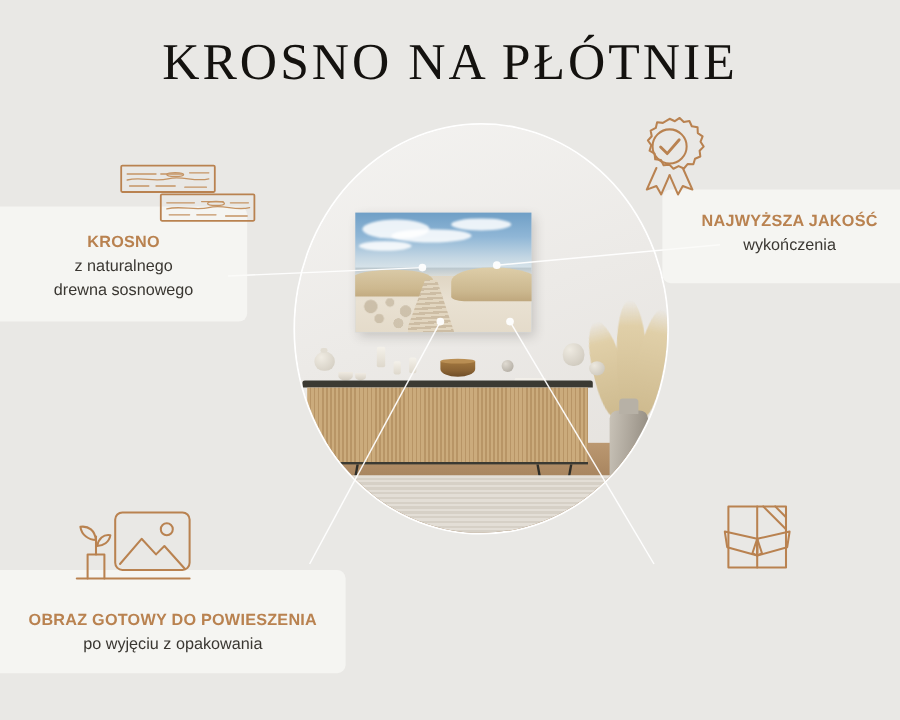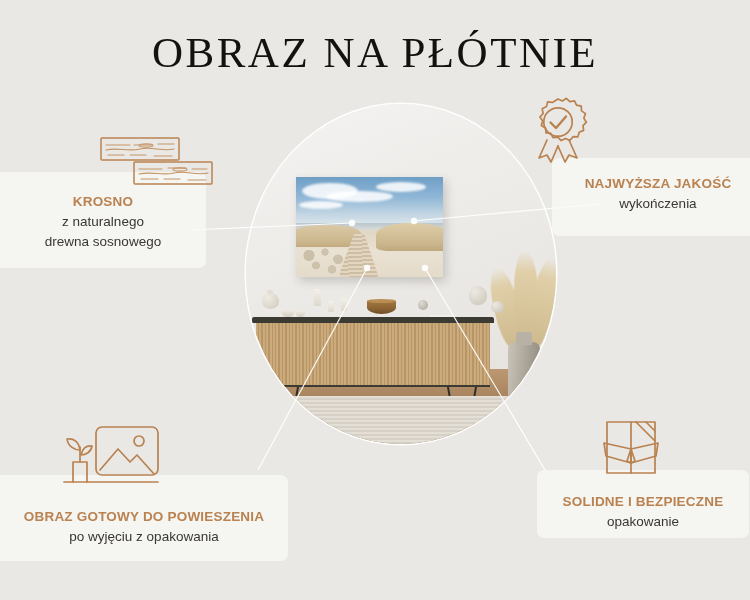--- a/index.html
+++ b/index.html
@@ -319,21 +319,21 @@
   #icon-picture  { left: 58px;  top: 424px; }
   #icon-box      { left: 596px; top: 416px; }
 
   svg { display: block; overflow: visible; }
 </style>
 </head>
 <body>
 
 <div id="page">
 
-  <div id="title">OBRAZ NA PŁÓTNIE</div>
+  <div id="title">KROSNO NA PŁÓTNIE</div>
 
   <div id="circle-wrap">
     <div id="circle-inner">
       <div class="wall"></div>
       <div class="floor"></div>
 
       <div class="artwork">
         <div class="aw-sky"></div>
         <div class="aw-cloud" style="left:4%;top:6%;width:38%;height:16%;"></div>
         <div class="aw-cloud" style="left:20%;top:14%;width:46%;height:11%;"></div>
@@ -406,24 +406,20 @@
   <div class="card" id="card-jakosc">
     <div class="heading">NAJWYŻSZA JAKOŚĆ</div>
     <div class="sub">wykończenia</div>
   </div>
 
   <div class="card" id="card-gotowy">
     <div class="heading">OBRAZ GOTOWY DO POWIESZENIA</div>
     <div class="sub">po wyjęciu z opakowania</div>
   </div>
 
-  <div class="card" id="card-opakowanie">
-    <div class="heading">SOLIDNE I BEZPIECZNE</div>
-    <div class="sub">opakowanie</div>
-  </div>
 
   <div class="icon" id="icon-planks">
     <svg width="116" height="50" viewBox="0 0 116 50">
       <g stroke="#b98250" fill="none" stroke-width="1.5">
         <rect x="1" y="2" width="78" height="22" rx="1"></rect>
         <rect x="34" y="26" width="78" height="22" rx="1"></rect>
       </g>
       <g stroke="#c59464" fill="none" stroke-width="1.1" stroke-linecap="round">
         <path d="M6 9 H30 M34 9 H52 M58 8 H74"></path>
         <path d="M6 14 C18 11, 28 16, 40 13 S62 16, 74 13"></path>

